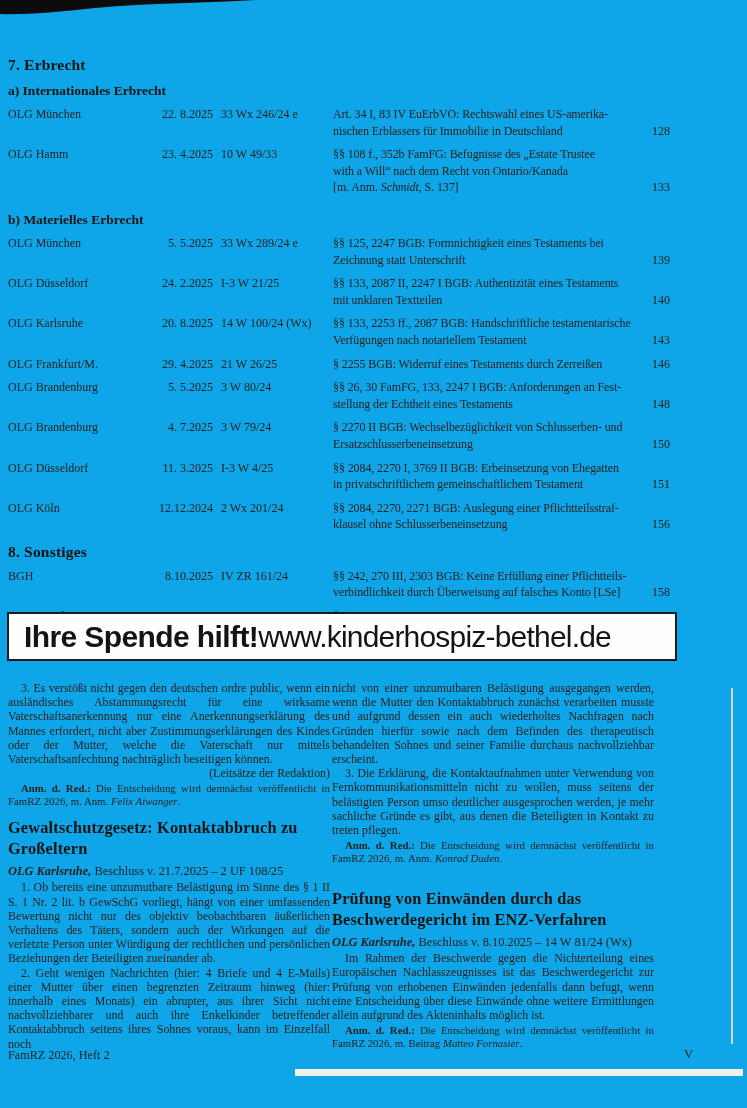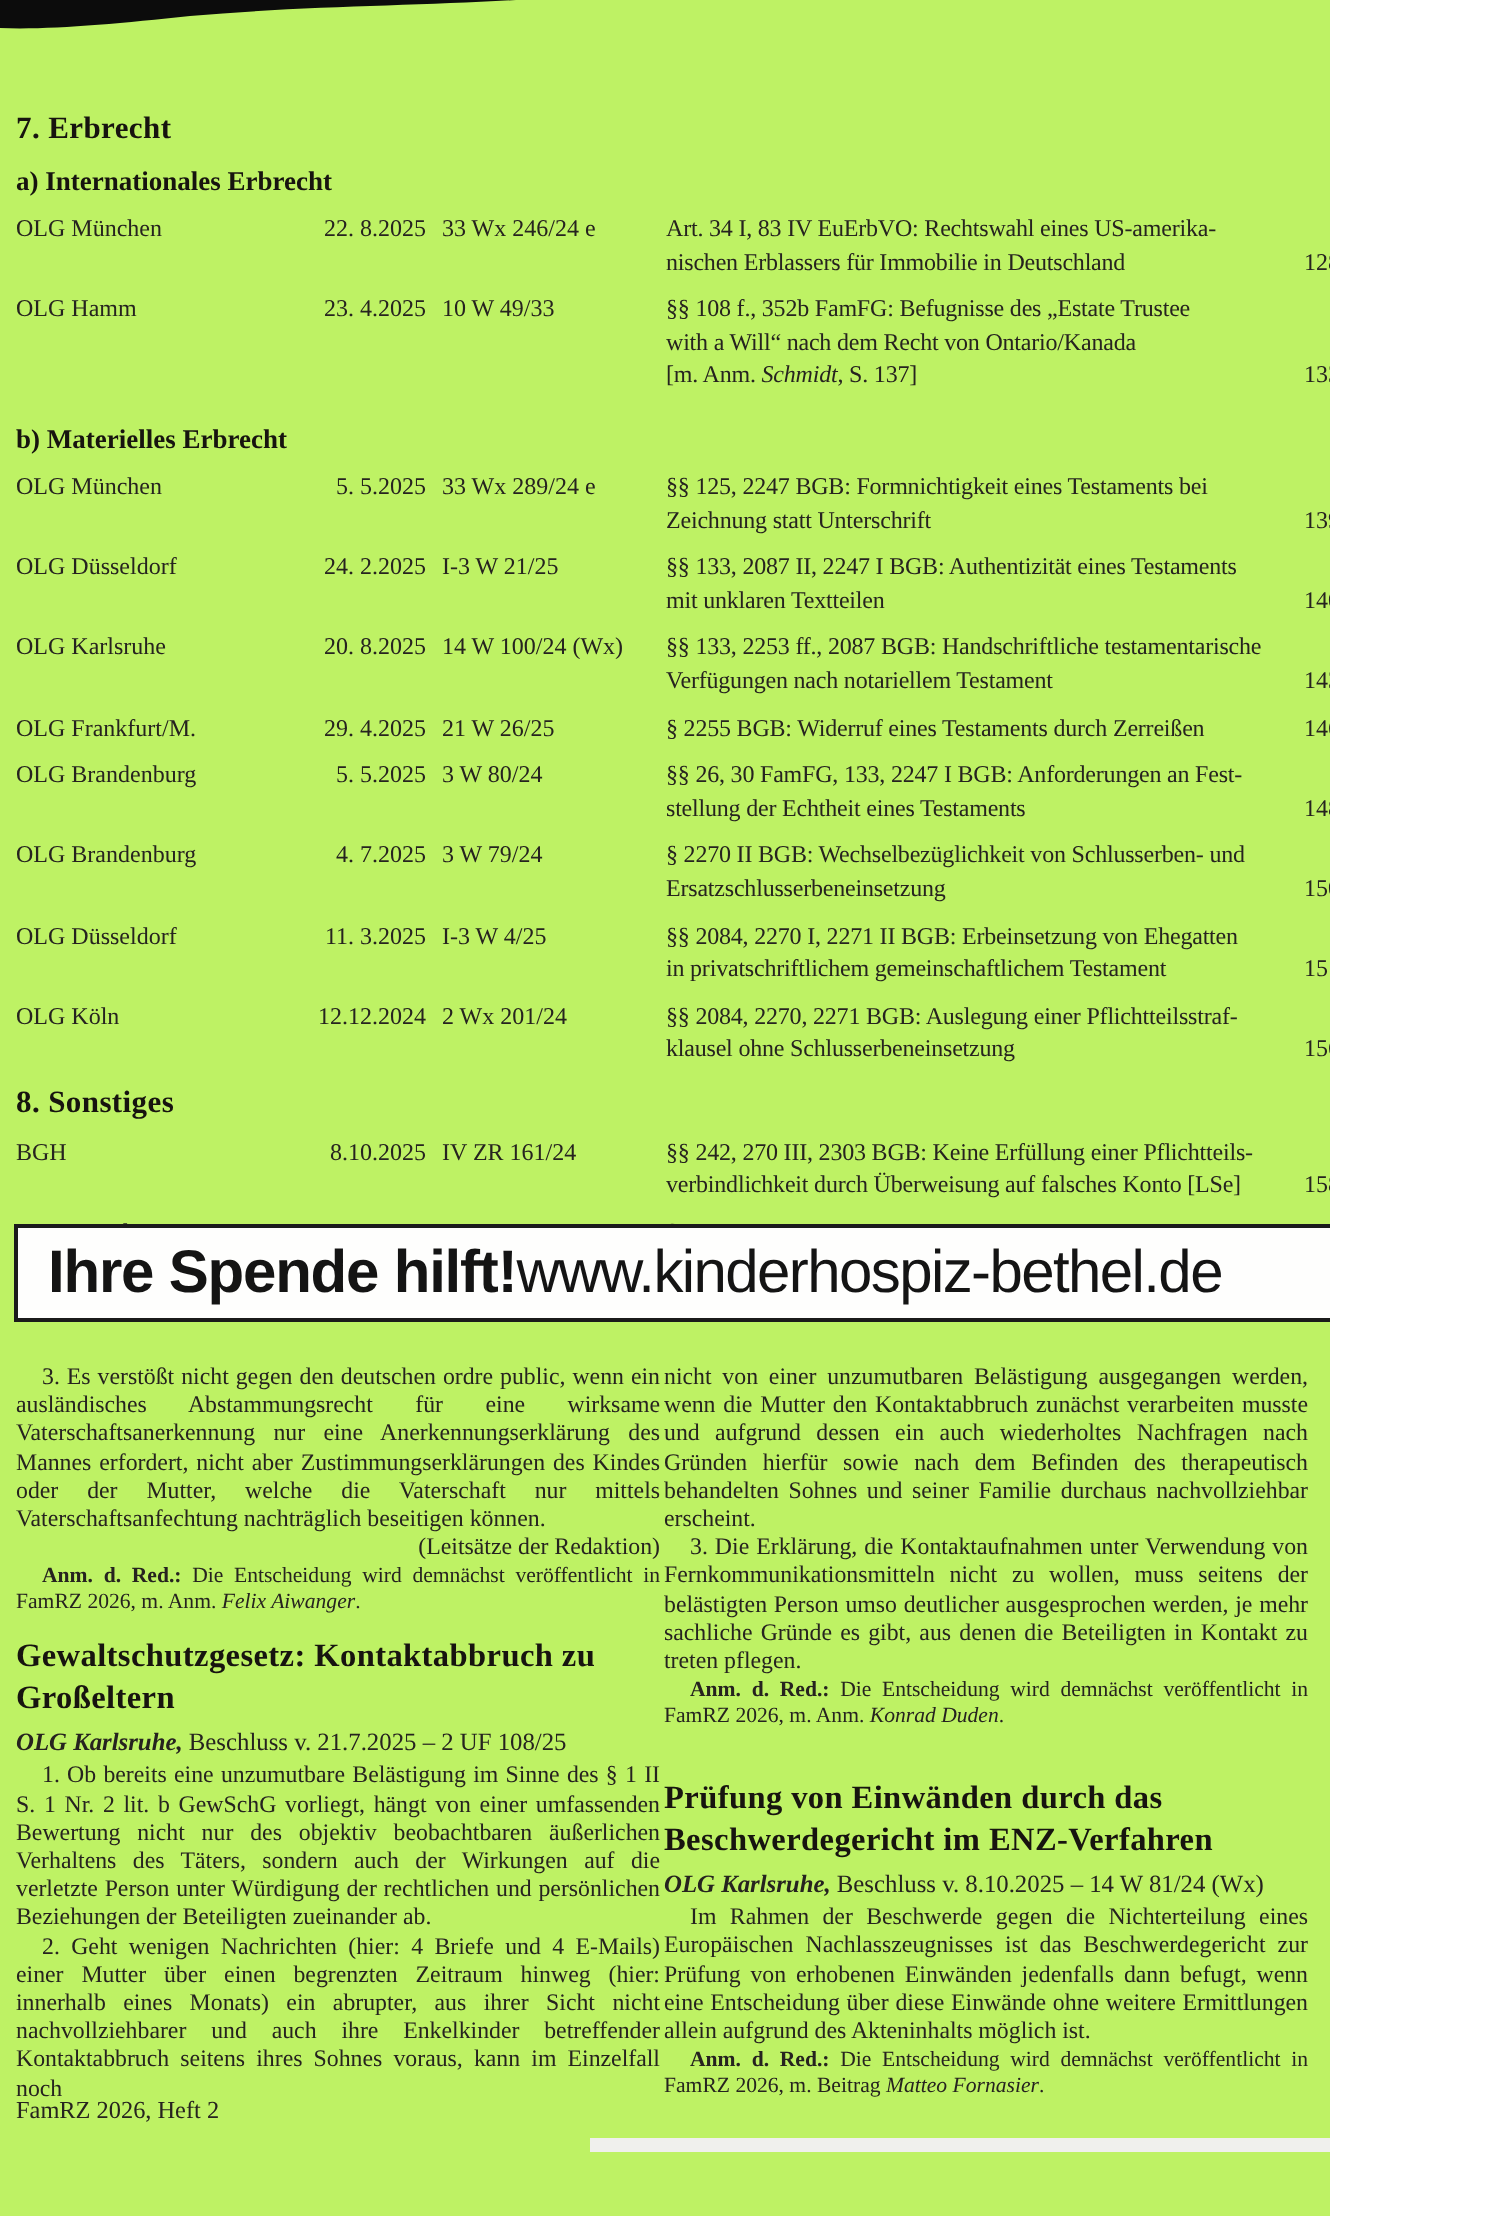--- a/index.html
+++ b/index.html
@@ -1,19 +1,19 @@
 <!DOCTYPE html>
 <html><head>
 <meta charset="utf-8">
 <style>
   * { margin:0; padding:0; box-sizing:border-box; }
   html,body { background:#ffffff; }
   .page {
-    position:relative; width:665px; height:1108px;
-    background:#bef264; overflow:hidden;
+    position:relative; width:747px; height:1108px;
+    background:#0ea5e9; overflow:hidden;
     font-family:"Liberation Serif", serif; color:#26231f;
   }
   
   .artifact-top { position:absolute; left:0; top:0; }
   .vline { position:absolute; left:731px; top:688px; width:2px; height:356px; background:#d8d7d3; }
   .smudge { position:absolute; left:295px; top:1069px; width:448px; height:7px; background:#f0f0ed; }
   
   .toc { position:absolute; left:8px; top:56px; width:662px; }
   .sec-title { font-size:15.5px; font-weight:bold; color:#17140f; letter-spacing:.2px; }
   .sub-title { font-size:13.5px; font-weight:bold; color:#17140f; margin-top:9px; }
@@ -143,21 +143,21 @@
         <div class="c-date">4. 7.2025</div>
         <div class="c-case">3 W 79/24</div>
         <div class="c-desc">§ 2270 II BGB: Wechselbezüglichkeit von Schlusserben- und
 Ersatzschlusserbeneinsetzung</div>
         <div class="c-page">150</div>
       </div>
       <div class="row">
         <div class="c-court">OLG Düsseldorf</div>
         <div class="c-date">11. 3.2025</div>
         <div class="c-case">I-3 W 4/25</div>
-        <div class="c-desc">§§ 2084, 2270 I, 2271 II BGB: Erbeinsetzung von Ehegatten
+        <div class="c-desc">§§ 2084, 2270 I, 3769 II BGB: Erbeinsetzung von Ehegatten
 in privatschriftlichem gemeinschaftlichem Testament</div>
         <div class="c-page">151</div>
       </div>
       <div class="row">
         <div class="c-court">OLG Köln</div>
         <div class="c-date">12.12.2024</div>
         <div class="c-case">2 Wx 201/24</div>
         <div class="c-desc">§§ 2084, 2270, 2271 BGB: Auslegung einer Pflichtteilsstraf-
 klausel ohne Schlusserbeneinsetzung</div>
         <div class="c-page">156</div>

